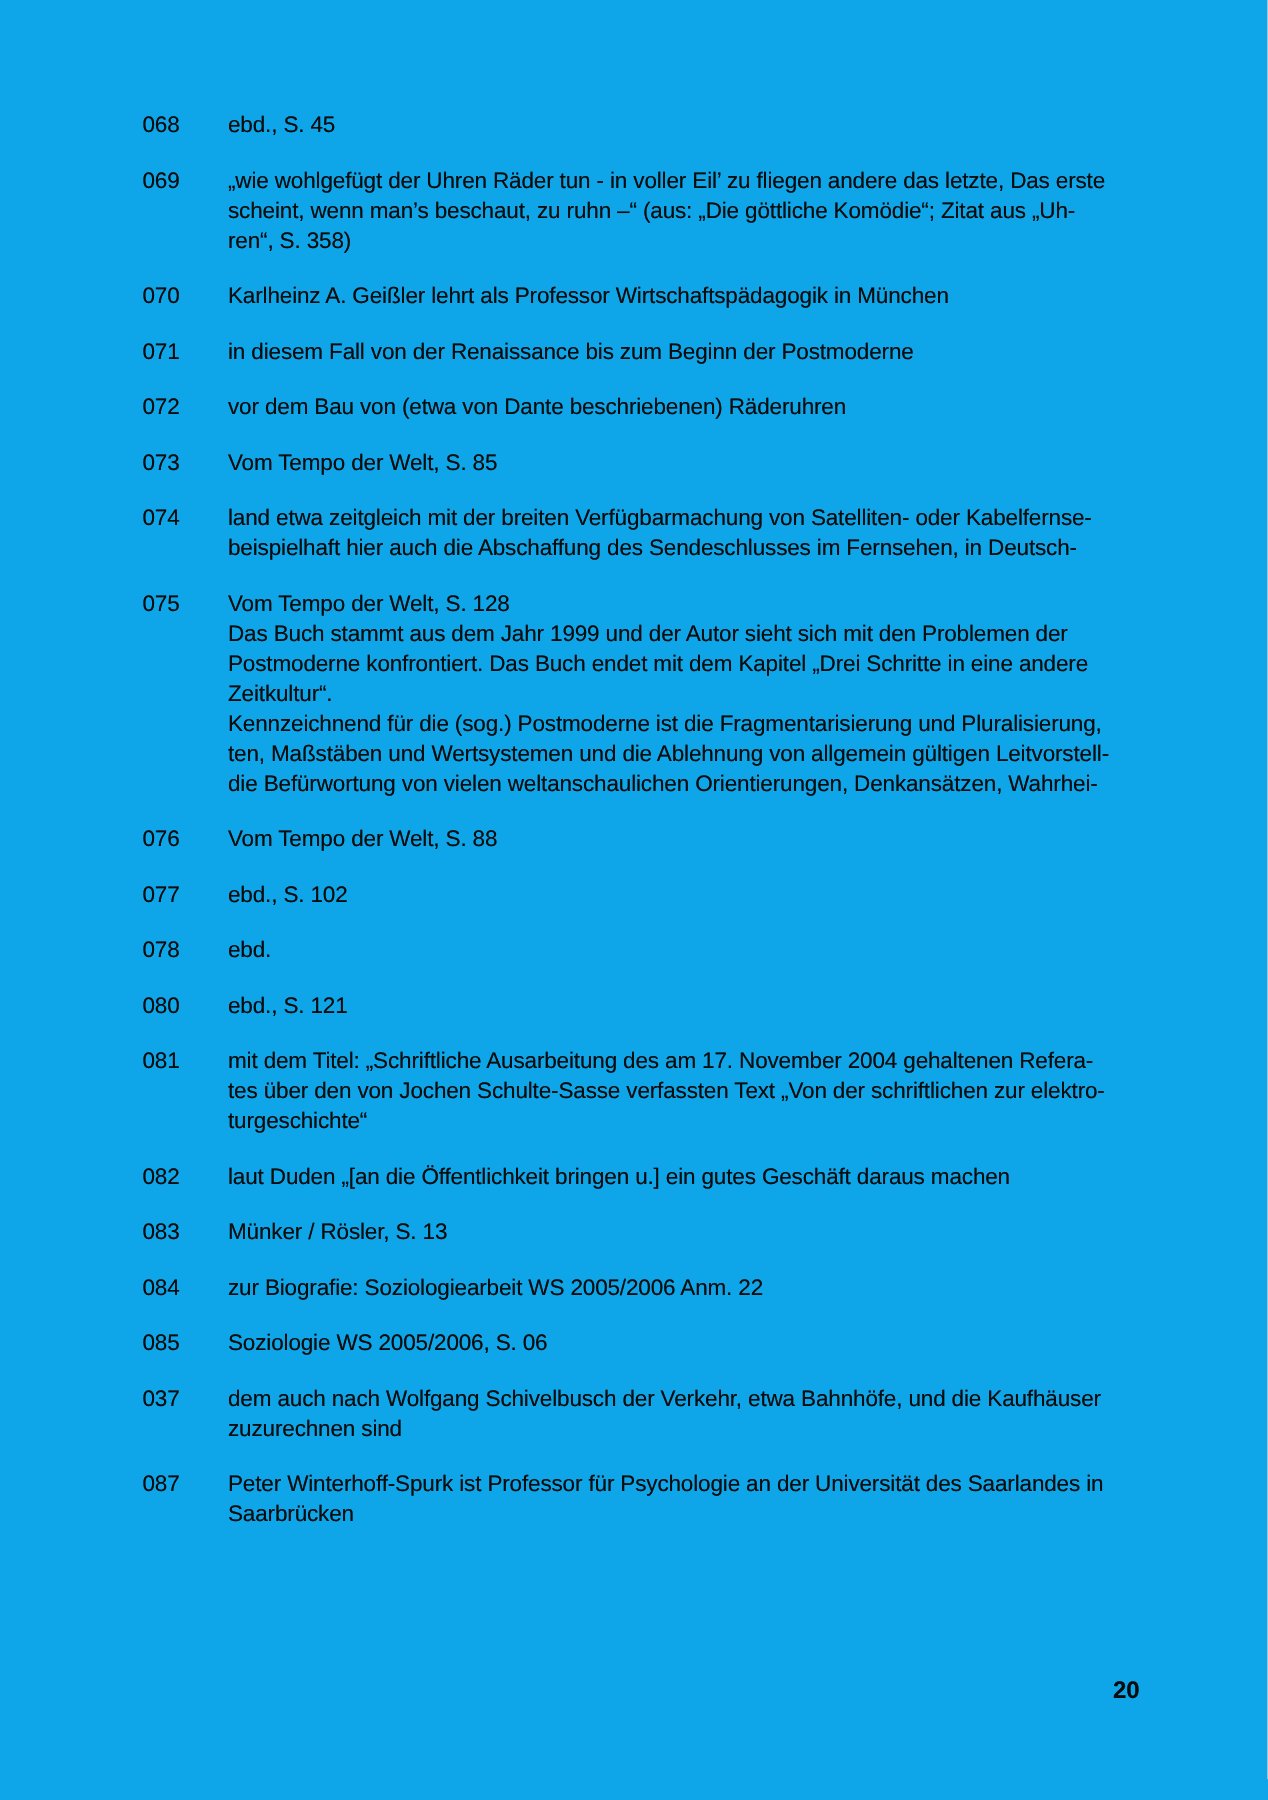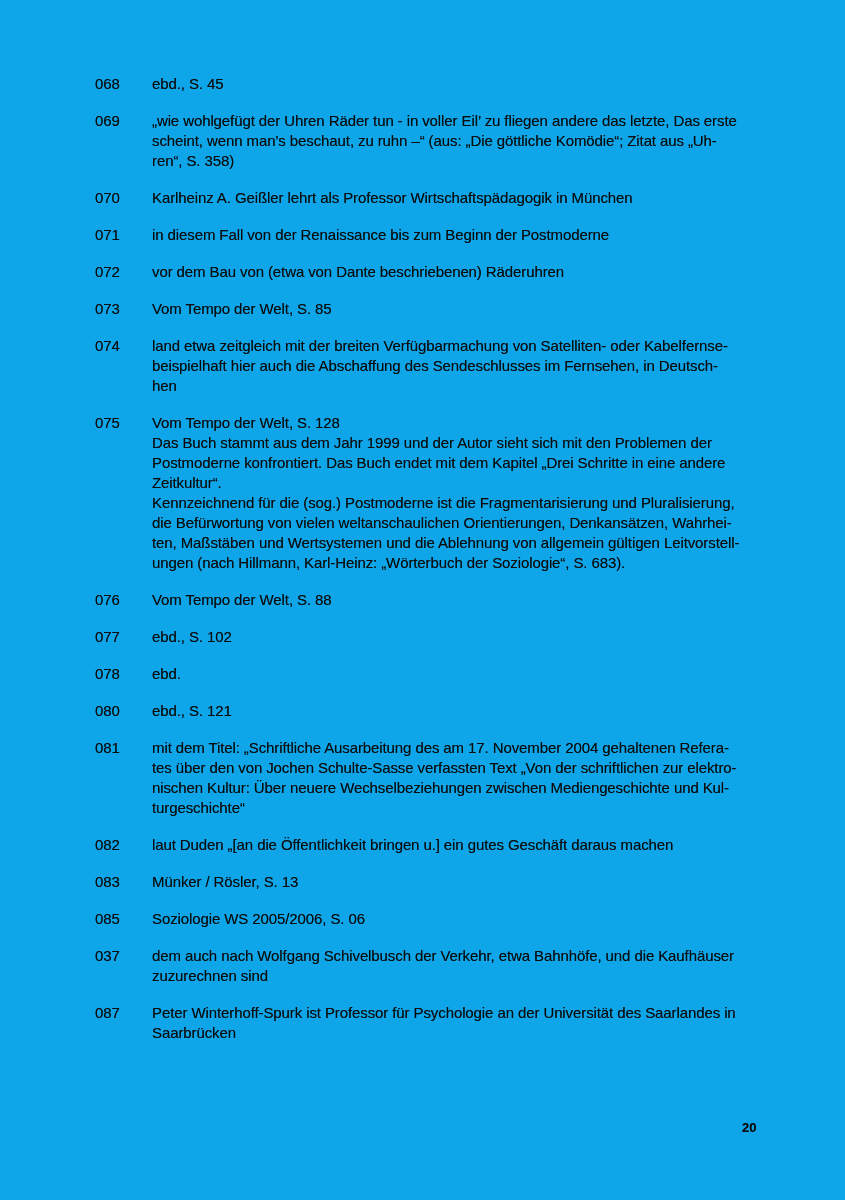--- a/index.html
+++ b/index.html
@@ -42,21 +42,21 @@
     flex: 1 1 auto;
     max-width: 653px;
   }
   .entry .text .line {
     white-space: nowrap;
   }
   .page-number {
     position: absolute;
     left: 742px;
     top: 1119px;
-    font-size: 13px;
+    font-size: 16px;
     line-height: 18px;
     font-weight: bold;
     letter-spacing: 0;
   }
 </style>
 </head>
 <body>
 
 <div class="page">
   <main class="entries" id="entries-container">
@@ -102,35 +102,33 @@
     <div class="text">
           <div class="line">Vom Tempo der Welt, S. 85</div>
         </div>
   </div>
 
   <div class="entry">
     <div class="num">074</div>
     <div class="text">
           <div class="line">land etwa zeitgleich mit der breiten Verfügbarmachung von Satelliten- oder Kabelfernse-</div>
           <div class="line">beispielhaft hier auch die Abschaffung des Sendeschlusses im Fernsehen, in Deutsch-</div>
-          <div class="line">hen</div>
         </div>
   </div>
 
   <div class="entry">
     <div class="num">075</div>
     <div class="text">
           <div class="line">Vom Tempo der Welt, S. 128</div>
           <div class="line">Das Buch stammt aus dem Jahr 1999 und der Autor sieht sich mit den Problemen der</div>
           <div class="line">Postmoderne konfrontiert. Das Buch endet mit dem Kapitel „Drei Schritte in eine andere</div>
           <div class="line">Zeitkultur“.</div>
           <div class="line">Kennzeichnend für die (sog.) Postmoderne ist die Fragmentarisierung und Pluralisierung,</div>
+          <div class="line">ten, Maßstäben und Wertsystemen und die Ablehnung von allgemein gültigen Leitvorstell-</div>
           <div class="line">die Befürwortung von vielen weltanschaulichen Orientierungen, Denkansätzen, Wahrhei-</div>
-          <div class="line">ten, Maßstäben und Wertsystemen und die Ablehnung von allgemein gültigen Leitvorstell-</div>
-          <div class="line">ungen (nach Hillmann, Karl-Heinz: „Wörterbuch der Soziologie“, S. 683).</div>
         </div>
   </div>
 
   <div class="entry">
     <div class="num">076</div>
     <div class="text">
           <div class="line">Vom Tempo der Welt, S. 88</div>
         </div>
   </div>
 
@@ -154,39 +152,44 @@
     <div class="text">
           <div class="line">ebd., S. 121</div>
         </div>
   </div>
 
   <div class="entry">
     <div class="num">081</div>
     <div class="text">
           <div class="line">mit dem Titel: „Schriftliche Ausarbeitung des am 17. November 2004 gehaltenen Refera-</div>
           <div class="line">tes über den von Jochen Schulte-Sasse verfassten Text „Von der schriftlichen zur elektro-</div>
-          <div class="line">nischen Kultur: Über neuere Wechselbeziehungen zwischen Mediengeschichte und Kul-</div>
           <div class="line">turgeschichte“</div>
         </div>
   </div>
 
   <div class="entry">
     <div class="num">082</div>
     <div class="text">
           <div class="line">laut Duden „[an die Öffentlichkeit bringen u.] ein gutes Geschäft daraus machen</div>
         </div>
   </div>
 
   <div class="entry">
     <div class="num">083</div>
     <div class="text">
           <div class="line">Münker / Rösler, S. 13</div>
         </div>
   </div>
 
+  <div class="entry">
+    <div class="num">084</div>
+    <div class="text">
+          <div class="line">zur Biografie: Soziologiearbeit WS 2005/2006 Anm. 22</div>
+        </div>
+  </div>
 
   <div class="entry">
     <div class="num">085</div>
     <div class="text">
           <div class="line">Soziologie WS 2005/2006, S. 06</div>
         </div>
   </div>
 
   <div class="entry">
     <div class="num">037</div>

